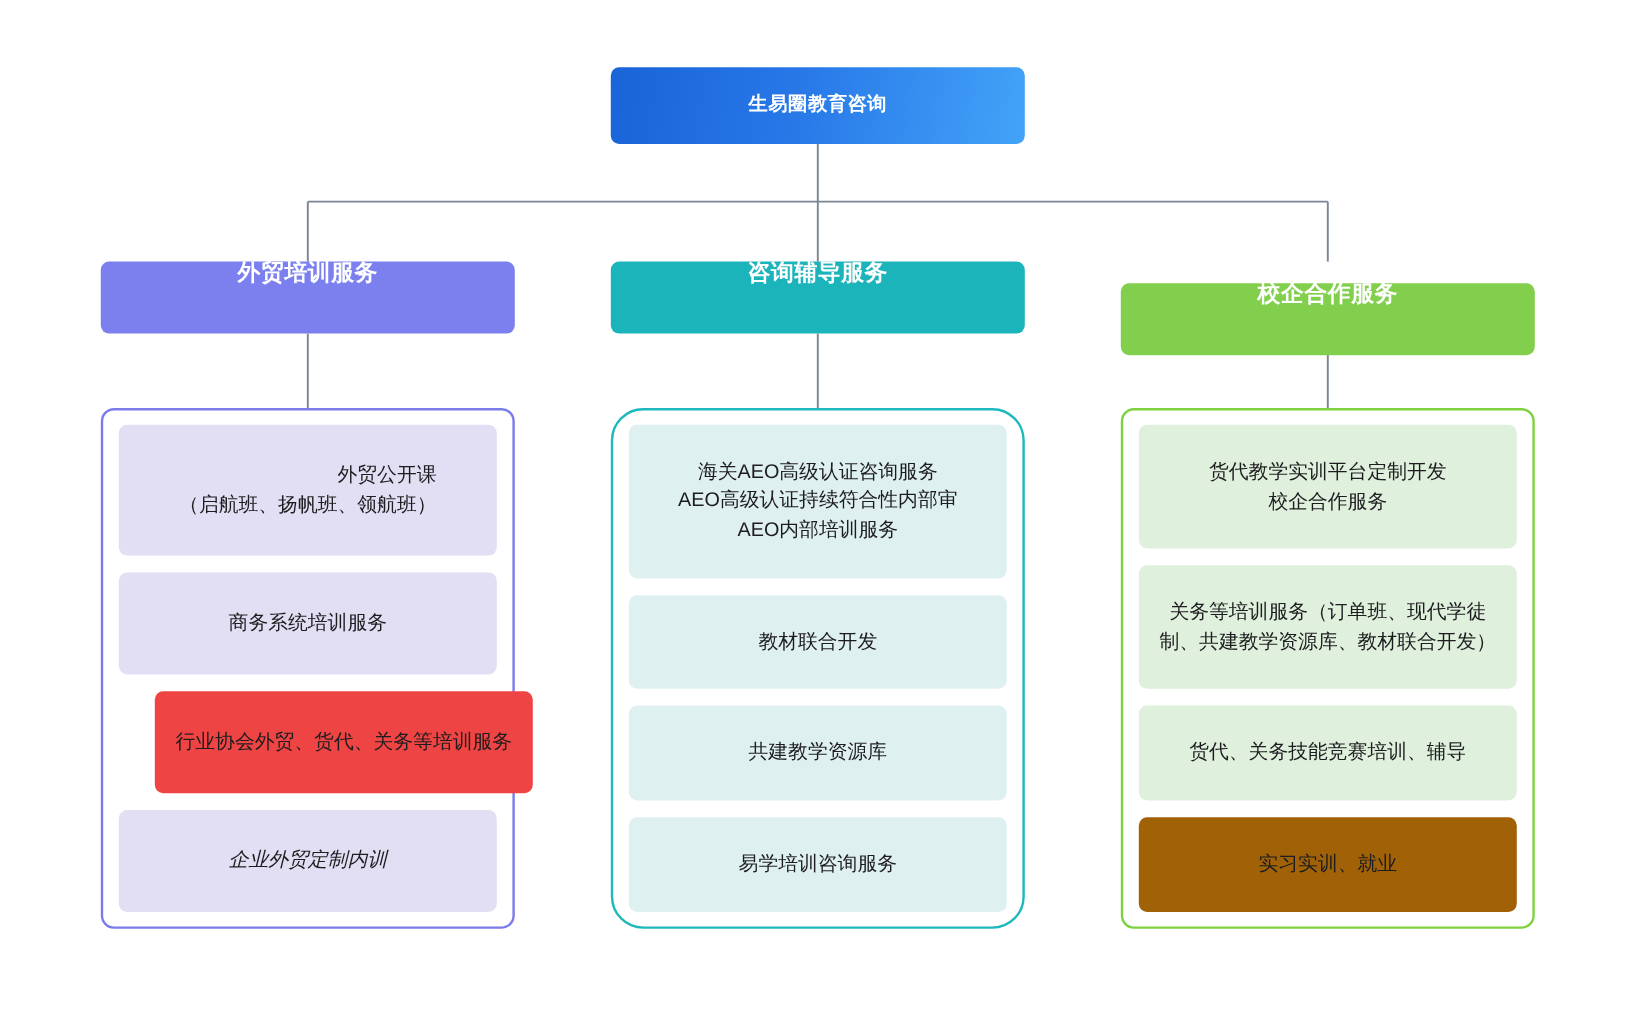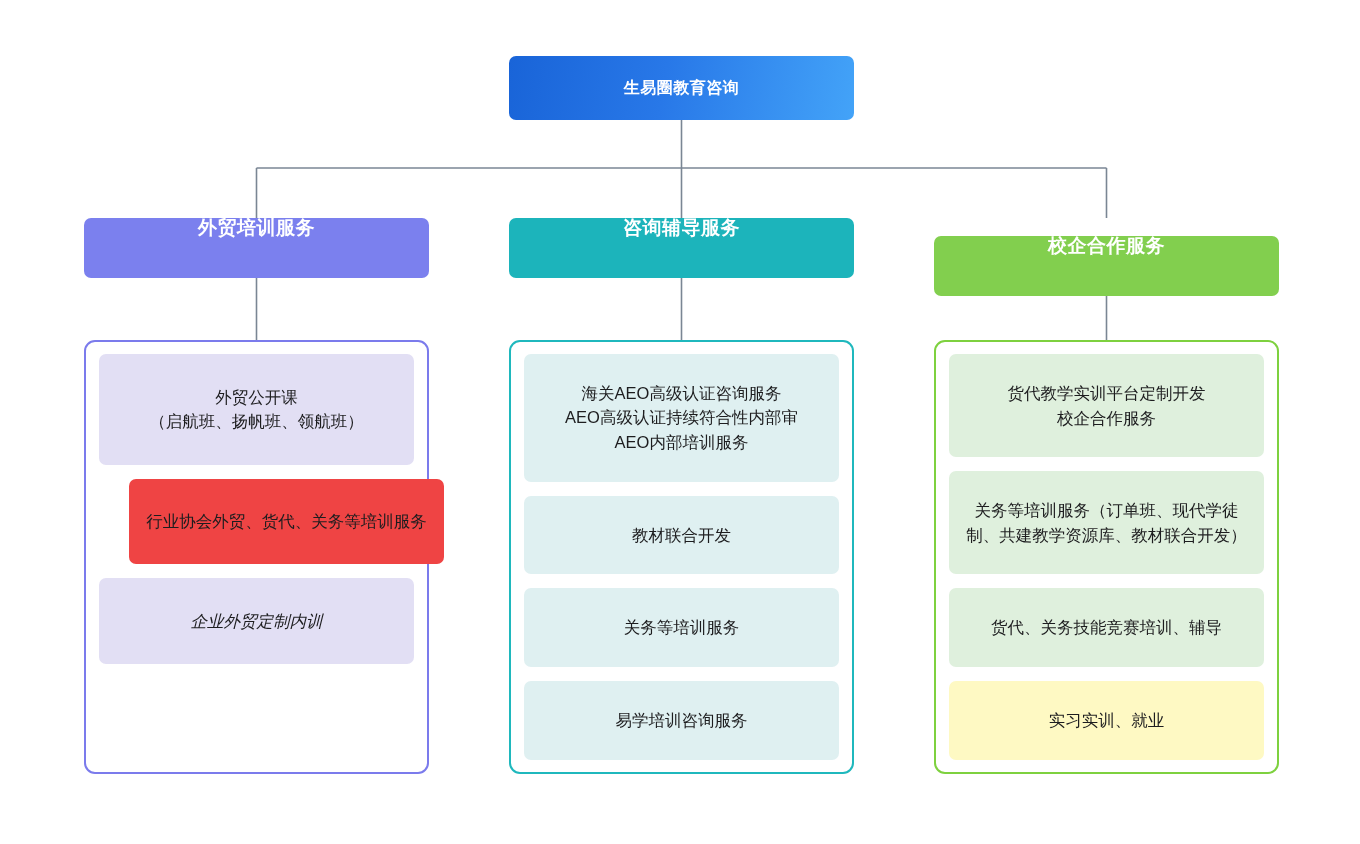--- a/index.html
+++ b/index.html
@@ -109,21 +109,21 @@
     color: #1d1d1f;
     font-size: 16.5px;
     line-height: 1.5;
     padding: 10px 12px;
     white-space: pre-line;
   }
 
   
   .col-0 .col-body { border-color: #7b7bec; }
   .col-0 .col-header { background: #7b80ee; }
-  .col-0 .item-card { background: #e2dff4; }
+  .col-0 .item-card { background: #e2dff4; text-align: right; }
 
   .col-1 .col-body { border-color: #1fb8bd; }
   .col-1 .col-header { background: #1cb4bb; }
   .col-1 .item-card { background: #dff0f1; }
 
   .col-2 .col-body { border-color: #7ed13f; }
   .col-2 .col-header { background: #82cf4e; }
   .col-2 .item-card { background: #dff0dd; }
 </style>
 </head>
@@ -150,45 +150,46 @@
     <span class="node-title">生易圈教育咨询</span>
   </div>
 
   <div class="column col-0">
     <div class="col-header" style="background: rgb(123, 128, 238);">
       <span class="header-title">外贸培训服务</span>
     </div>
     <div class="col-body" style="border-color: rgb(123, 123, 236);">
       <div class="item-card" style="background: rgb(226, 223, 244); height: 110.562px; margin-bottom: 14px;">外贸公开课
 （启航班、扬帆班、领航班）</div>
+      <div class="item-card" style="background: rgb(226, 223, 244); height: 85.8125px; margin-bottom: 14px;">商务系统培训服务</div>
       <div class="item-card" style="background: #ef4444; height: 85.8125px; margin-bottom: 14px; margin-left: 30px;">行业协会外贸、货代、关务等培训服务</div>
       <div class="item-card" style="background: rgb(226, 223, 244); height: 85.8125px; margin-bottom: 0px; font-style: italic;">企业外贸定制内训</div>
     </div>
   </div>
 
   <div class="column col-1">
     <div class="col-header" style="background: rgb(28, 180, 187);">
       <span class="header-title">咨询辅导服务</span>
     </div>
-    <div class="col-body" style="border-color: rgb(31, 184, 189);">
+    <div class="col-body" style="border-color: rgb(31, 184, 189); border-radius: 27px;">
       <div class="item-card" style="background: rgb(223, 240, 241); height: 129.125px; margin-bottom: 14px;">海关AEO高级认证咨询服务
 AEO高级认证持续符合性内部审
 AEO内部培训服务</div>
       <div class="item-card" style="background: rgb(223, 240, 241); height: 79.625px; margin-bottom: 14px;">教材联合开发</div>
-      <div class="item-card" style="background: rgb(223, 240, 241); height: 79.625px; margin-bottom: 14px;">关务等培训服务</div>
+      <div class="item-card" style="background: rgb(223, 240, 241); height: 79.625px; margin-bottom: 14px;">共建教学资源库</div>
       <div class="item-card" style="background: rgb(223, 240, 241); height: 79.625px; margin-bottom: 0px;">易学培训咨询服务</div>
     </div>
   </div>
 
   <div class="column col-2">
     <div class="col-header" style="background: rgb(130, 207, 78); margin-top: 18px;">
       <span class="header-title">校企合作服务</span>
     </div>
     <div class="col-body" style="border-color: rgb(126, 209, 63);">
       <div class="item-card" style="background: rgb(223, 240, 221); height: 104.375px; margin-bottom: 14px;">货代教学实训平台定制开发
 校企合作服务</div>
       <div class="item-card" style="background: rgb(223, 240, 221); height: 104.375px; margin-bottom: 14px;">关务等培训服务（订单班、现代学徒制、共建教学资源库、教材联合开发）</div>
       <div class="item-card" style="background: rgb(223, 240, 221); height: 79.625px; margin-bottom: 14px;">货代、关务技能竞赛培训、辅导</div>
-      <div class="item-card" style="background: #fef9c3; height: 79.625px; margin-bottom: 0px;">实习实训、就业</div>
+      <div class="item-card" style="background: #a16207; height: 79.625px; margin-bottom: 0px;">实习实训、就业</div>
     </div>
   </div>
 
 </div>
 
 </body></html>

